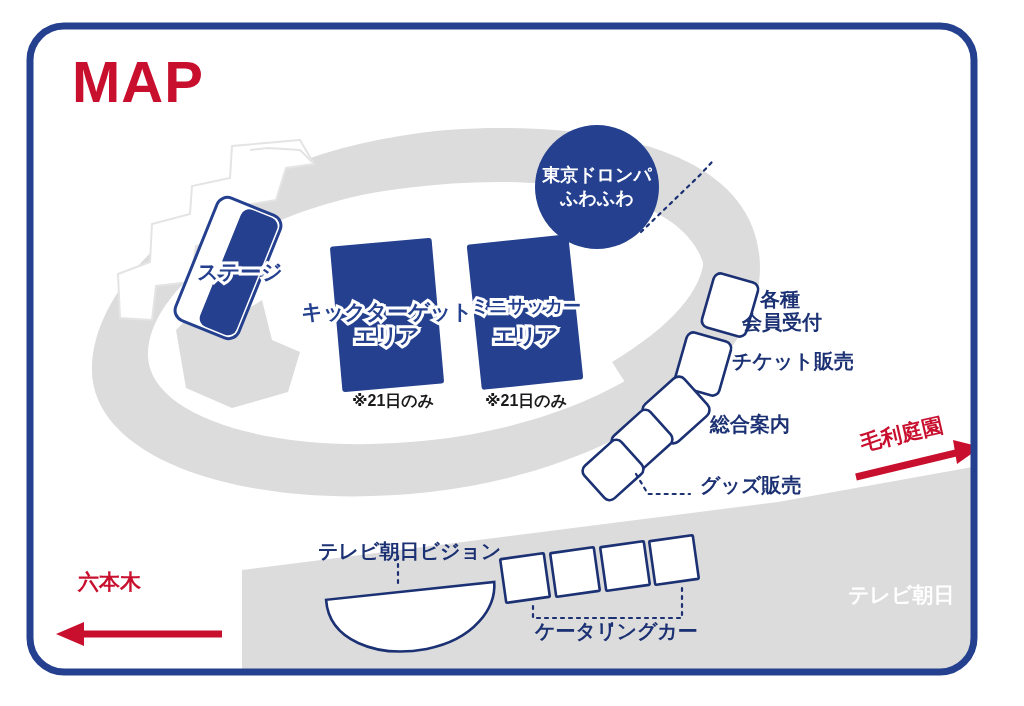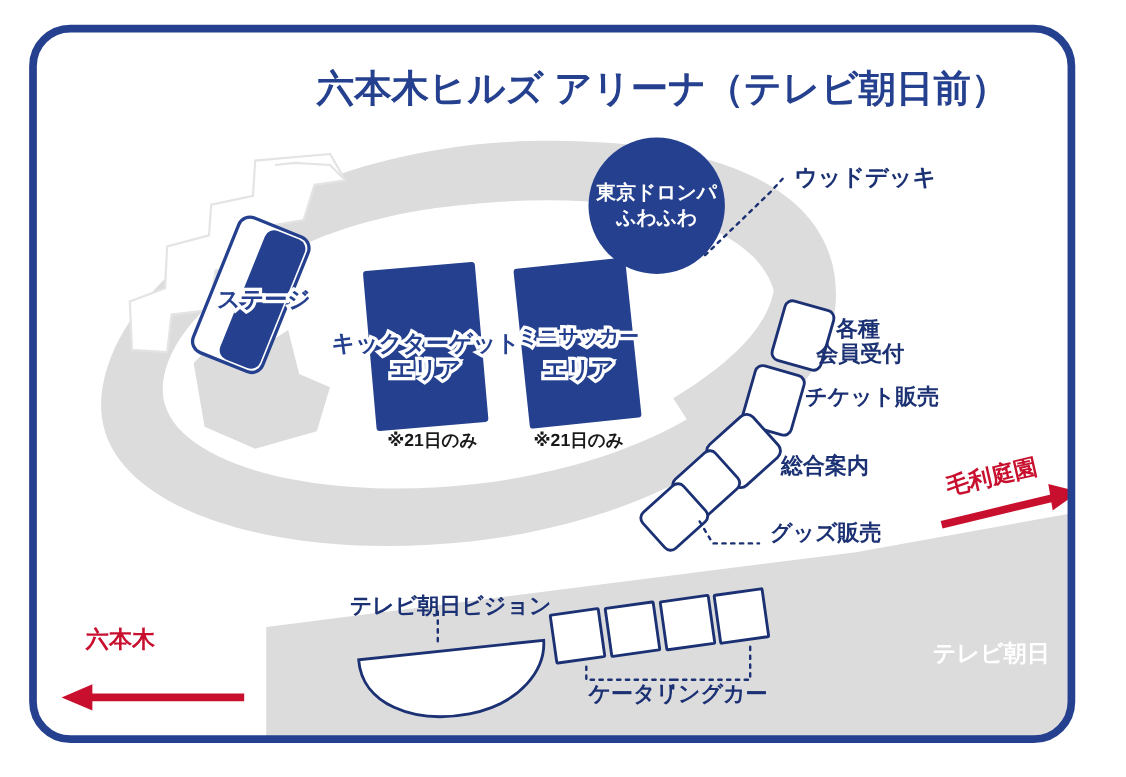--- a/index.html
+++ b/index.html
@@ -235,22 +235,22 @@
       <g>
         <line x1="856" y1="477" x2="960" y2="452" stroke="#c8102e" stroke-width="7"></line>
         <polygon points="981,447 953,440 957,464" fill="#c8102e"></polygon>
       </g>
 
     </g>
 
     <rect x="30" y="26" width="944" height="646" rx="34" ry="34" fill="none" stroke="#24408e" stroke-width="7"></rect>
   </svg>
 
-
-  <div class="map-heading">六本木ヒルズ アリーナ（テレビ朝日前）</div>
+  <div class="map-title-word">MAP</div>
+
 
   <div class="outline-wrap" style="left:150px; top:258px; width:180px; height:30px; font-size:21px;">
     <div class="stroke">ステージ</div>
     <div class="fill">ステージ</div>
   </div>
 
   <div class="outline-wrap" style="left:287px; top:298px; width:200px; height:28px; font-size:21px;">
     <div class="stroke">キックターゲット</div>
     <div class="fill">キックターゲット</div>
   </div>
@@ -266,21 +266,20 @@
   </div>
   <div class="outline-wrap" style="left:432px; top:322px; width:188px; height:28px; font-size:21px;">
     <div class="stroke">エリア</div>
     <div class="fill">エリア</div>
   </div>
   <div class="txt lbl-black" style="left:485px; top:392px;">※21日のみ</div>
 
   <div class="txt lbl-white-on-navy" style="left:533px; top:165px; width:128px;text-align:center;">東京ドロンパ</div>
   <div class="txt lbl-white-on-navy" style="left:533px; top:188px; width:128px;">ふわふわ</div>
 
-  <div class="txt lbl-navy" style="left:722px; top:150px; font-size:21px;">ウッドデッキ</div>
 
   <div class="txt lbl-navy" style="left:760px; top:288px; font-size:20px;">各種</div>
   <div class="txt lbl-navy" style="left:742px; top:311px; font-size:20px;">会員受付</div>
 
   <div class="txt lbl-navy" style="left:732px; top:350px; font-size:20px;">チケット販売</div>
 
   <div class="txt lbl-navy" style="left:710px; top:413px; font-size:20px;font-family:Liberation Serif, serif;">総合案内</div>
 
   <div class="txt lbl-navy" style="left:700px; top:474px; font-size:20px;">グッズ販売</div>
 

